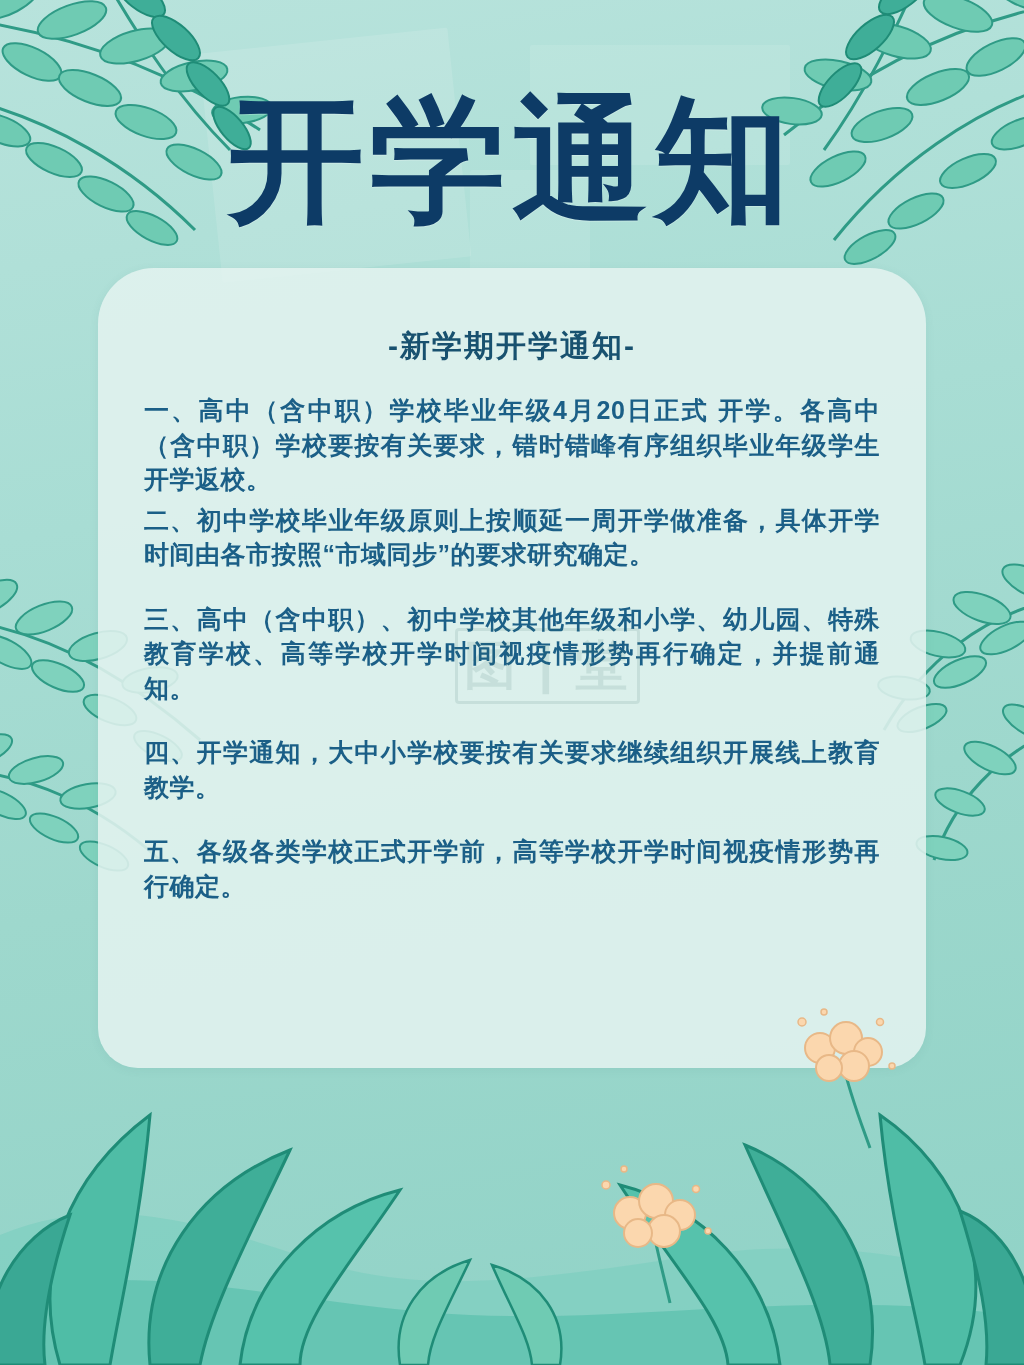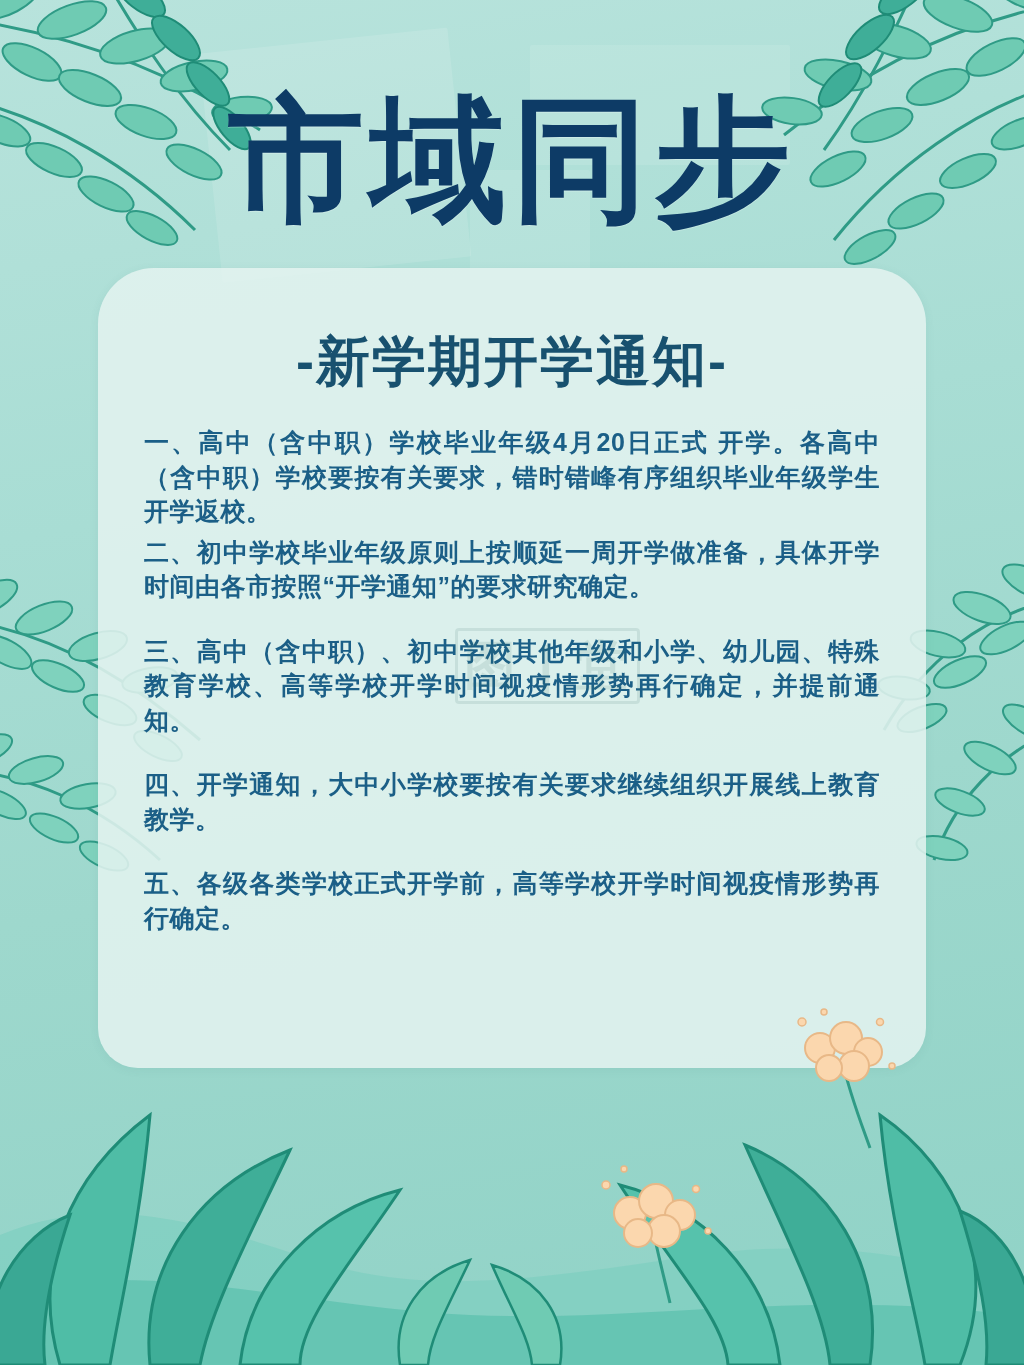--- a/index.html
+++ b/index.html
@@ -73,21 +73,21 @@
   .card-inner {
     position: relative;
     padding: 44px 46px 20px 46px;
     height: 100%;
     box-sizing: border-box;
   }
 
   .subtitle {
     text-align: center;
     color: #18516f;
-    font-size: 54px;
+    font-size: 30px;
     font-weight: 700;
     letter-spacing: 2px;
     margin: 14px 0 26px 0;
   }
 
   .para {
     color: #1b5f87;
     font-size: 25px;
     line-height: 1.38;
     letter-spacing: 0.5px;
@@ -182,27 +182,27 @@
       <ellipse cx="292" cy="236" rx="30" ry="13" transform="rotate(-26 292 236)"></ellipse>
       <ellipse cx="246" cy="272" rx="28" ry="12" transform="rotate(-28 246 272)"></ellipse>
     </g>
     <g fill="#3fae98" stroke="#1f8c77" stroke-width="2">
       <ellipse cx="280" cy="18" rx="30" ry="13" transform="rotate(-38 280 18)"></ellipse>
       <ellipse cx="246" cy="62" rx="30" ry="13" transform="rotate(-42 246 62)"></ellipse>
       <ellipse cx="216" cy="110" rx="28" ry="12" transform="rotate(-46 216 110)"></ellipse>
     </g>
   </svg>
 
-  <div class="title">市域同步</div>
+  <div class="title">开学通知</div>
 
   <div class="card">
     <div class="card-inner">
       <div class="subtitle">-新学期开学通知-</div>
       <p class="para">一、高中（含中职）学校毕业年级4月20日正式 开学。各高中（含中职）学校要按有关要求，错时错峰有序组织毕业年级学生开学返校。</p>
-      <p class="para gap-md">二、初中学校毕业年级原则上按顺延一周开学做准备，具体开学时间由各市按照“开学通知”的要求研究确定。</p>
+      <p class="para gap-md">二、初中学校毕业年级原则上按顺延一周开学做准备，具体开学时间由各市按照“市域同步”的要求研究确定。</p>
       <p class="para gap-md">三、高中（含中职）、初中学校其他年级和小学、幼儿园、特殊教育学校、高等学校开学时间视疫情形势再行确定，并提前通知。</p>
       <p class="para gap-md">四、开学通知，大中小学校要按有关要求继续组织开展线上教育教学。</p>
       <p class="para">五、各级各类学校正式开学前，高等学校开学时间视疫情形势再行确定。</p>
     </div>
   </div>
 
   <div class="watermark">
     <span class="wm-box">图 | 堂</span>
   </div>
 

